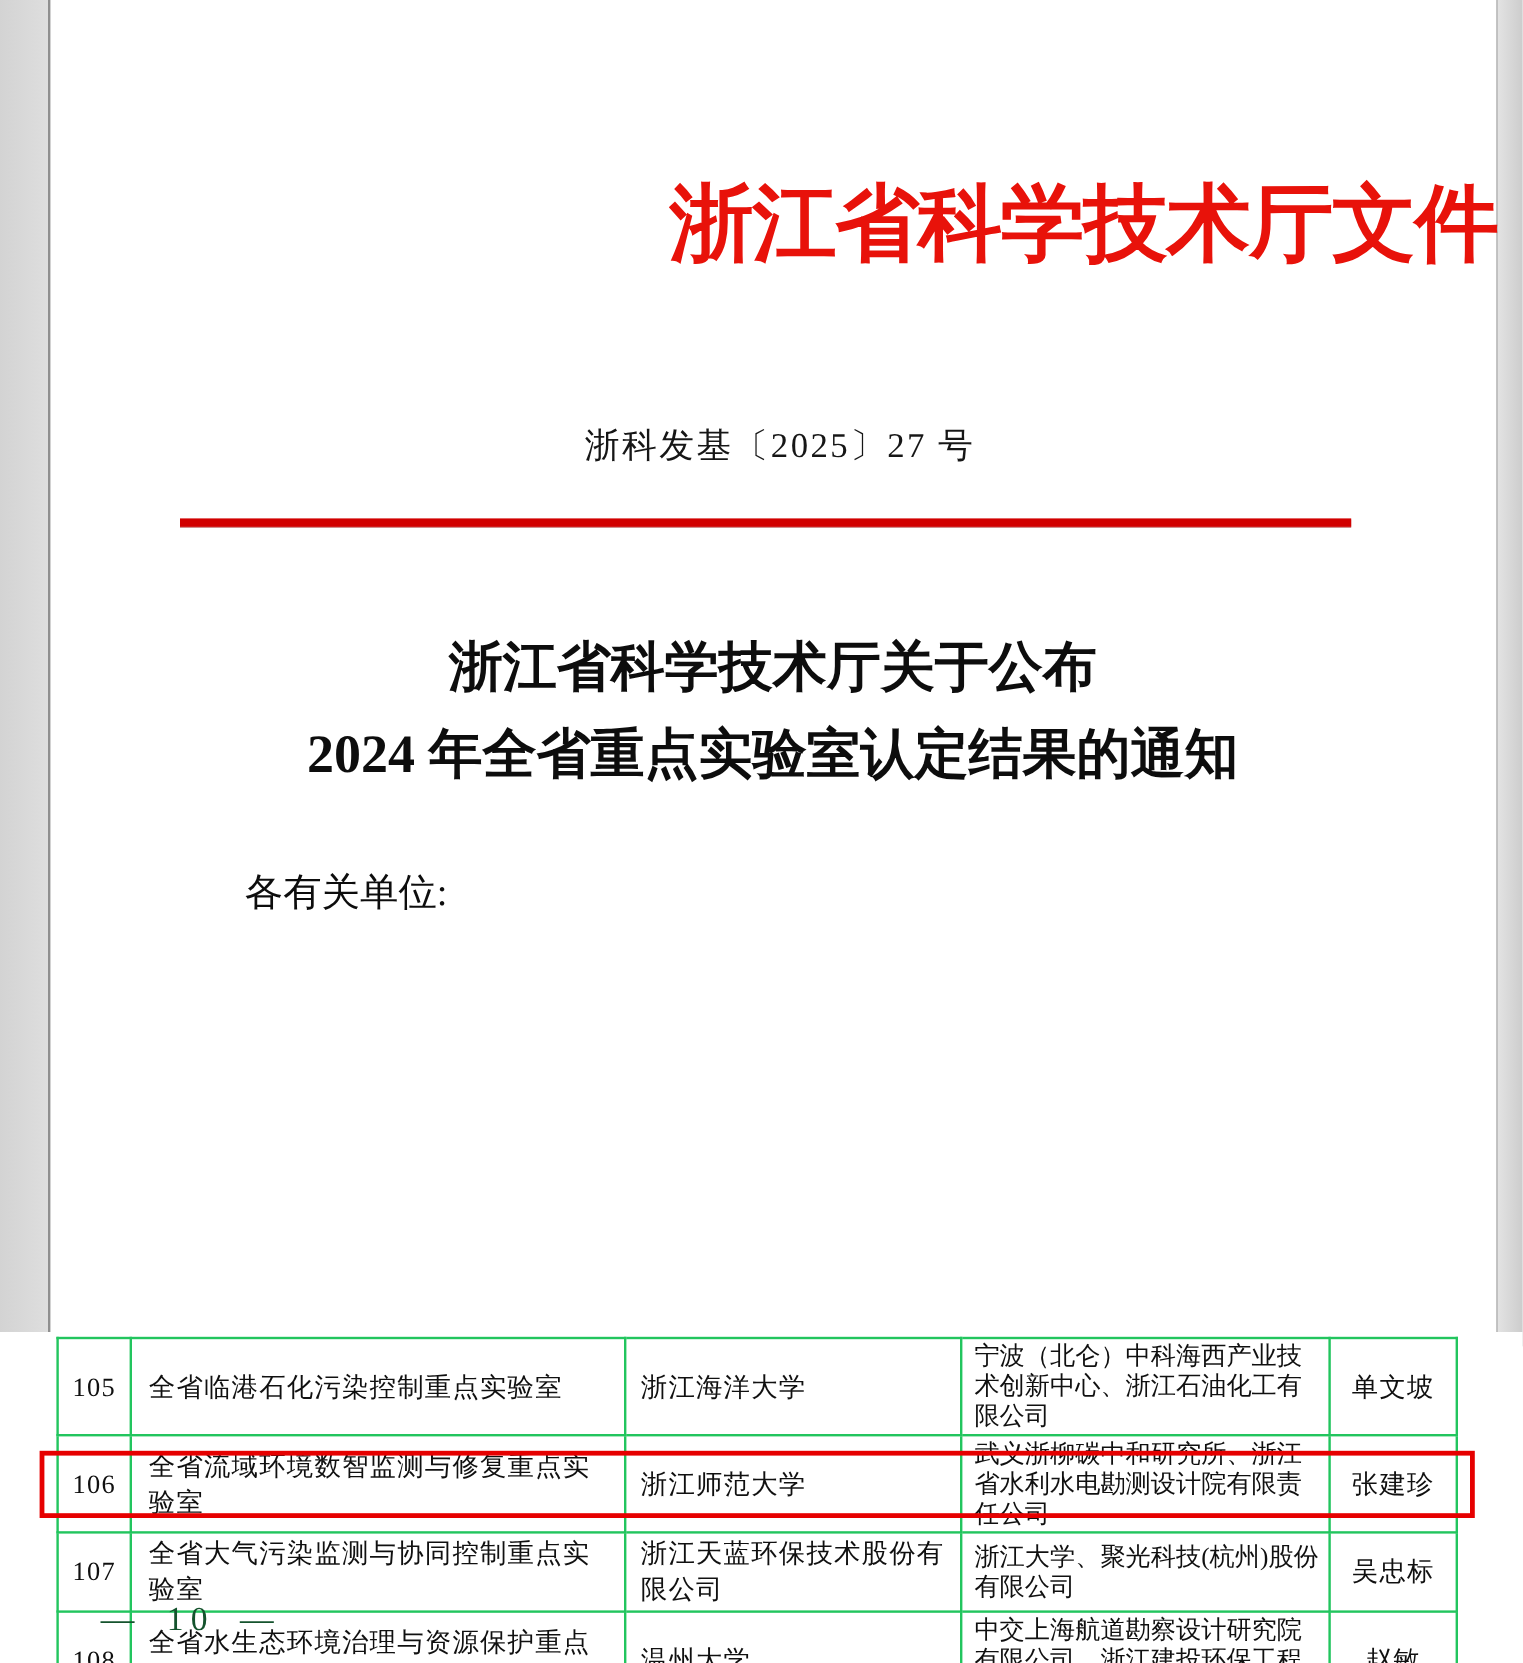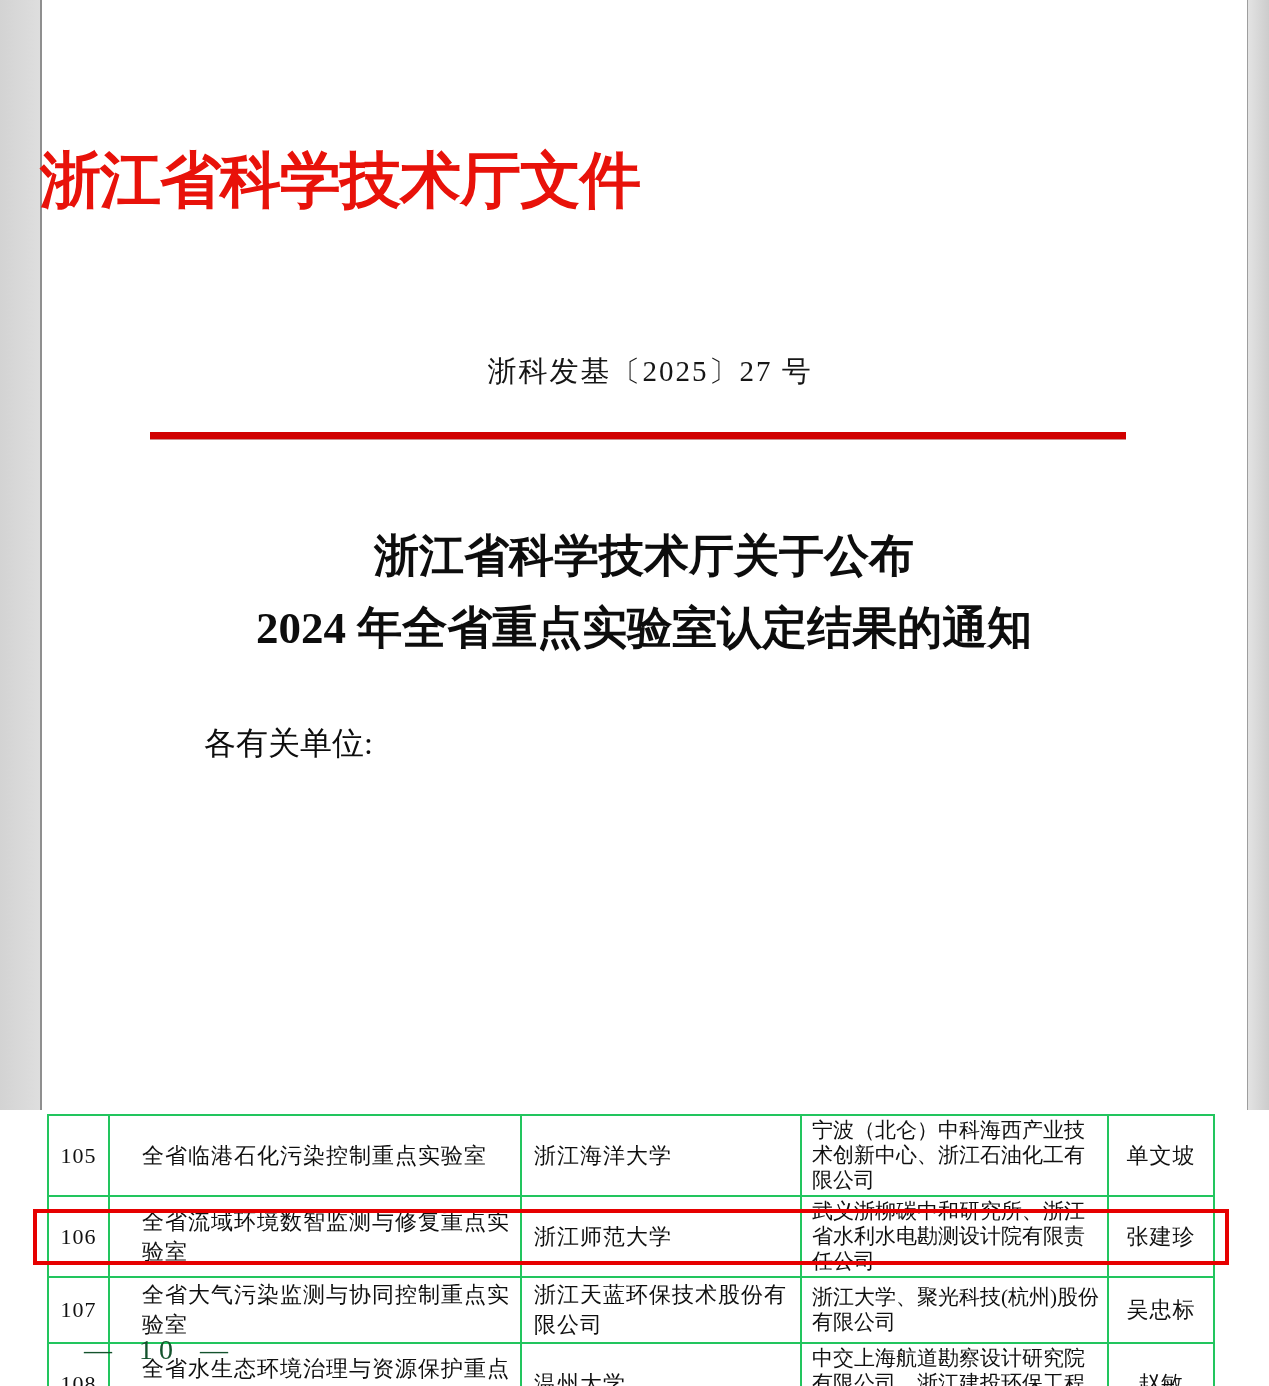--- a/index.html
+++ b/index.html
@@ -18,22 +18,22 @@
     background:linear-gradient(to right,#d3d3d3,#dedede);
     border-right:2px solid #8f8f8f;
   }
   .side-strip.right{
     left:1247px;width:22px;
     background:linear-gradient(to right,#e3e3e3,#cbcbcb);
     border-left:1px solid #9e9e9e;
   }
   .red-header{
     position:absolute;left:40px;top:140px;width:1208px;
-    text-align:left;
-    font-size:61px;font-weight:bold;letter-spacing:-1px;
+    text-align:right;
+    font-size:70px;font-weight:bold;letter-spacing:-1px;
     color:var(--header-red,#e8120a);
     white-space:nowrap;z-index:2;
   }
   .doc-number{
     position:absolute;left:40px;top:352px;width:1220px;
     text-align:center;font-size:29px;letter-spacing:2px;color:#161616;z-index:2;
   }
   .red-rule{
     position:absolute;left:150px;top:432px;width:976px;height:7px;
     background:var(--rule-red,#d10000);
@@ -64,21 +64,21 @@
     font-size:22px;color:#101010;z-index:4;
     font-family:"Liberation Serif","DejaVu Serif",serif;
   }
   .labs-table td{
     border:2px solid #22c55e;
     padding:2px 8px;
     vertical-align:middle;
     overflow:hidden;
   }
   .labs-table td.c-no{text-align:center;letter-spacing:1px;}
-  .labs-table td.c-lab{padding-left:32px;letter-spacing:1px;}
+  .labs-table td.c-lab{padding-left:14px;letter-spacing:1px;}
   .labs-table td.c-host{padding-left:12px;letter-spacing:1px;}
   .labs-table td.c-partners{font-size:21px;line-height:25px;padding-left:10px;}
   .labs-table td.c-director{text-align:center;letter-spacing:1px;}
   .labs-table tr:nth-child(1){height:55px;}
   .labs-table tr:nth-child(2){height:46px;}
   .labs-table tr:nth-child(3){height:46px;}
   .labs-table tr:nth-child(4){height:57px;}
   .highlight-box{
     position:absolute;left:33px;top:1209px;width:1188px;height:48px;
     border:4px solid var(--highlight-red,#e60000);

